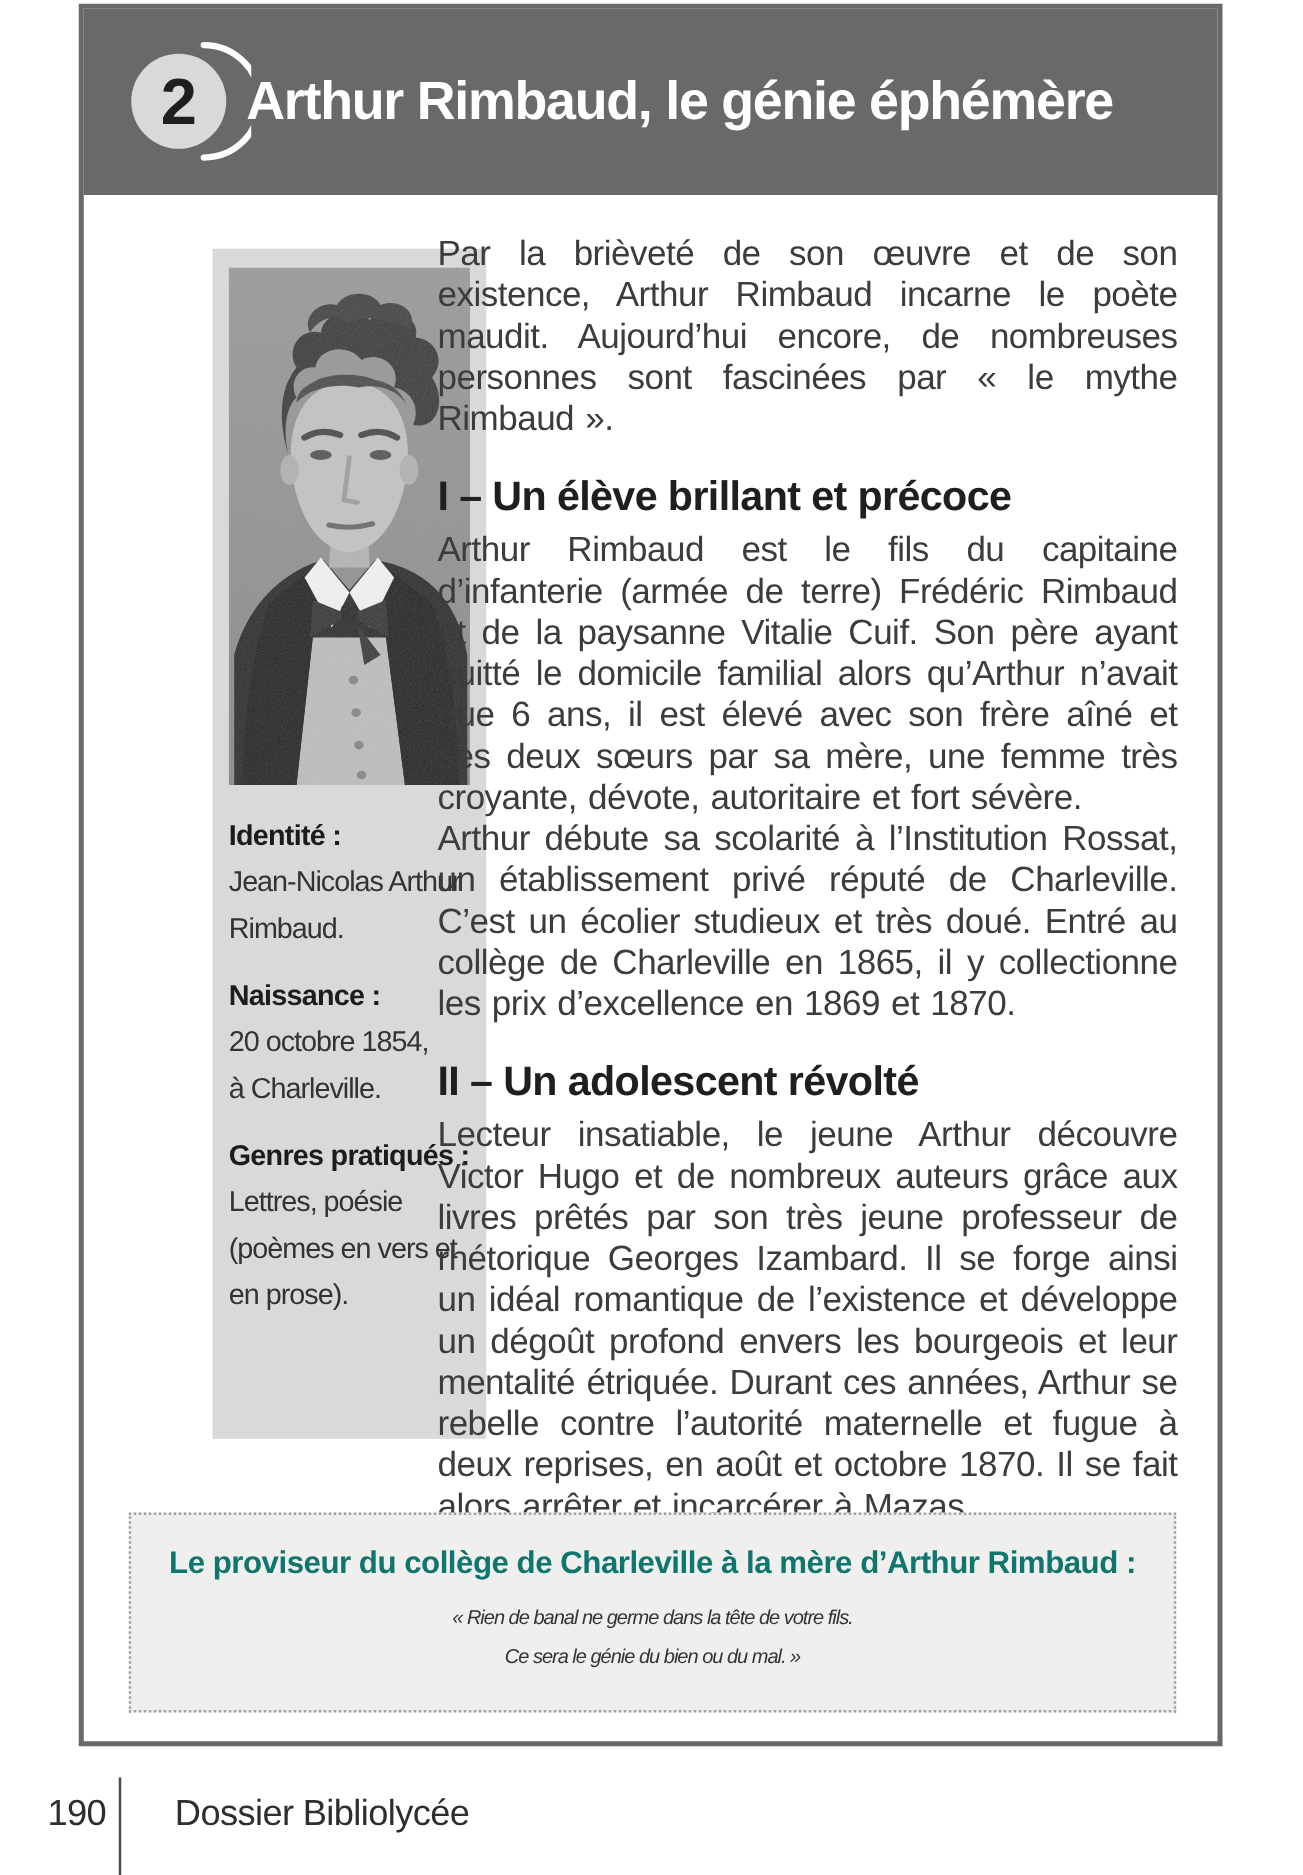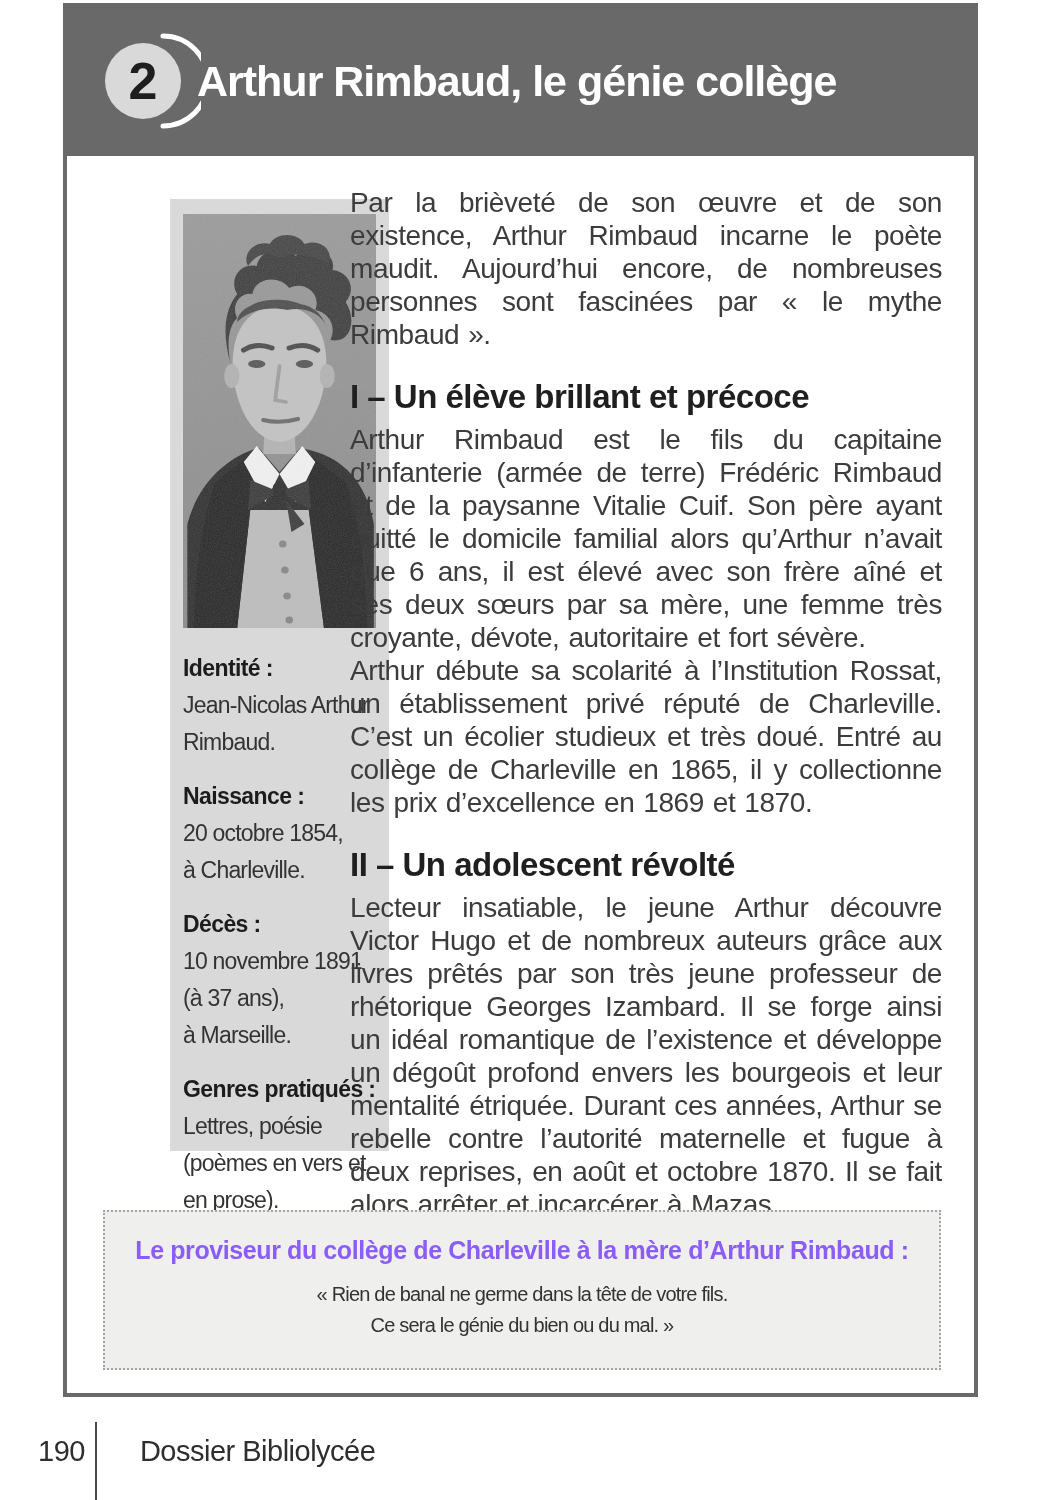--- a/index.html
+++ b/index.html
@@ -83,25 +83,25 @@
     position: absolute; left: 103px; top: 1210px;
     width: 838px; height: 160px;
     box-sizing: border-box;
     background: #efefee;
     border: 2px dotted #a3a3a3;
     display: flex; flex-direction: column; align-items: center; justify-content: center;
     text-align: center;
     padding: 6px 30px 10px 30px;
   }
   .quote-heading {
-    font-size: 25px; font-weight: 700; color: #8b5cf6;
+    font-size: 25px; font-weight: 700; color: #0f766e;
     letter-spacing: -0.4px; margin-bottom: 14px;
   }
   .quote-line {
-    font-size: 20px; color: #333333;
+    font-size: 16px; font-style: italic; color: #333333;
     letter-spacing: -0.8px; line-height: 31px;
   }
 
   
   .footer {
     position: absolute; left: 0; top: 1422px; width: 1042px; height: 78px;
     display: flex; align-items: flex-start;
     padding-left: 38px; box-sizing: border-box;
     color: #2e2e2e;
   }
@@ -120,21 +120,21 @@
   <div class="frame">
 
     <div class="header-bar">
       <div class="badge-wrap">
         <svg width="104" height="108" viewBox="0 0 104 108">
           <path d="M66 9 A 45 45 0 0 1 66 99" stroke="#ffffff" stroke-width="5" fill="none" stroke-linecap="round"></path>
           <circle cx="46" cy="54" r="38" fill="#d9d9d9"></circle>
           <text x="46" y="72" font-size="52" font-weight="bold" fill="#1e1e1e" text-anchor="middle">2</text>
         </svg>
       </div>
-      <div class="header-title">Arthur Rimbaud, le génie collège</div>
+      <div class="header-title">Arthur Rimbaud, le génie éphémère</div>
     </div>
 
     <div class="sidebar">
       <svg class="photo" viewBox="0 0 178 414" preserveAspectRatio="none" role="img">
         <defs>
           <linearGradient id="bgGrad" x1="0" y1="0" x2="0" y2="1">
             <stop offset="0" stop-color="#9a9a9a"></stop>
             <stop offset="1" stop-color="#8a8a8a"></stop>
           </linearGradient>
           <filter id="grain" x="0" y="0" width="100%" height="100%">
@@ -192,26 +192,20 @@
           <div class="bio-label">Identité :</div>
           <div class="bio-value">Jean-Nicolas Arthur
 Rimbaud.</div>
         </div>
         <div class="bio-entry">
           <div class="bio-label">Naissance :</div>
           <div class="bio-value">20 octobre 1854,
 à Charleville.</div>
         </div>
         <div class="bio-entry">
-          <div class="bio-label">Décès :</div>
-          <div class="bio-value">10 novembre 1891
-(à 37 ans),
-à Marseille.</div>
-        </div>
-        <div class="bio-entry">
           <div class="bio-label">Genres pratiqués :</div>
           <div class="bio-value">Lettres, poésie
 (poèmes en vers et
 en prose).</div>
         </div>
       </div>
     </div>
 
   </div>
 

